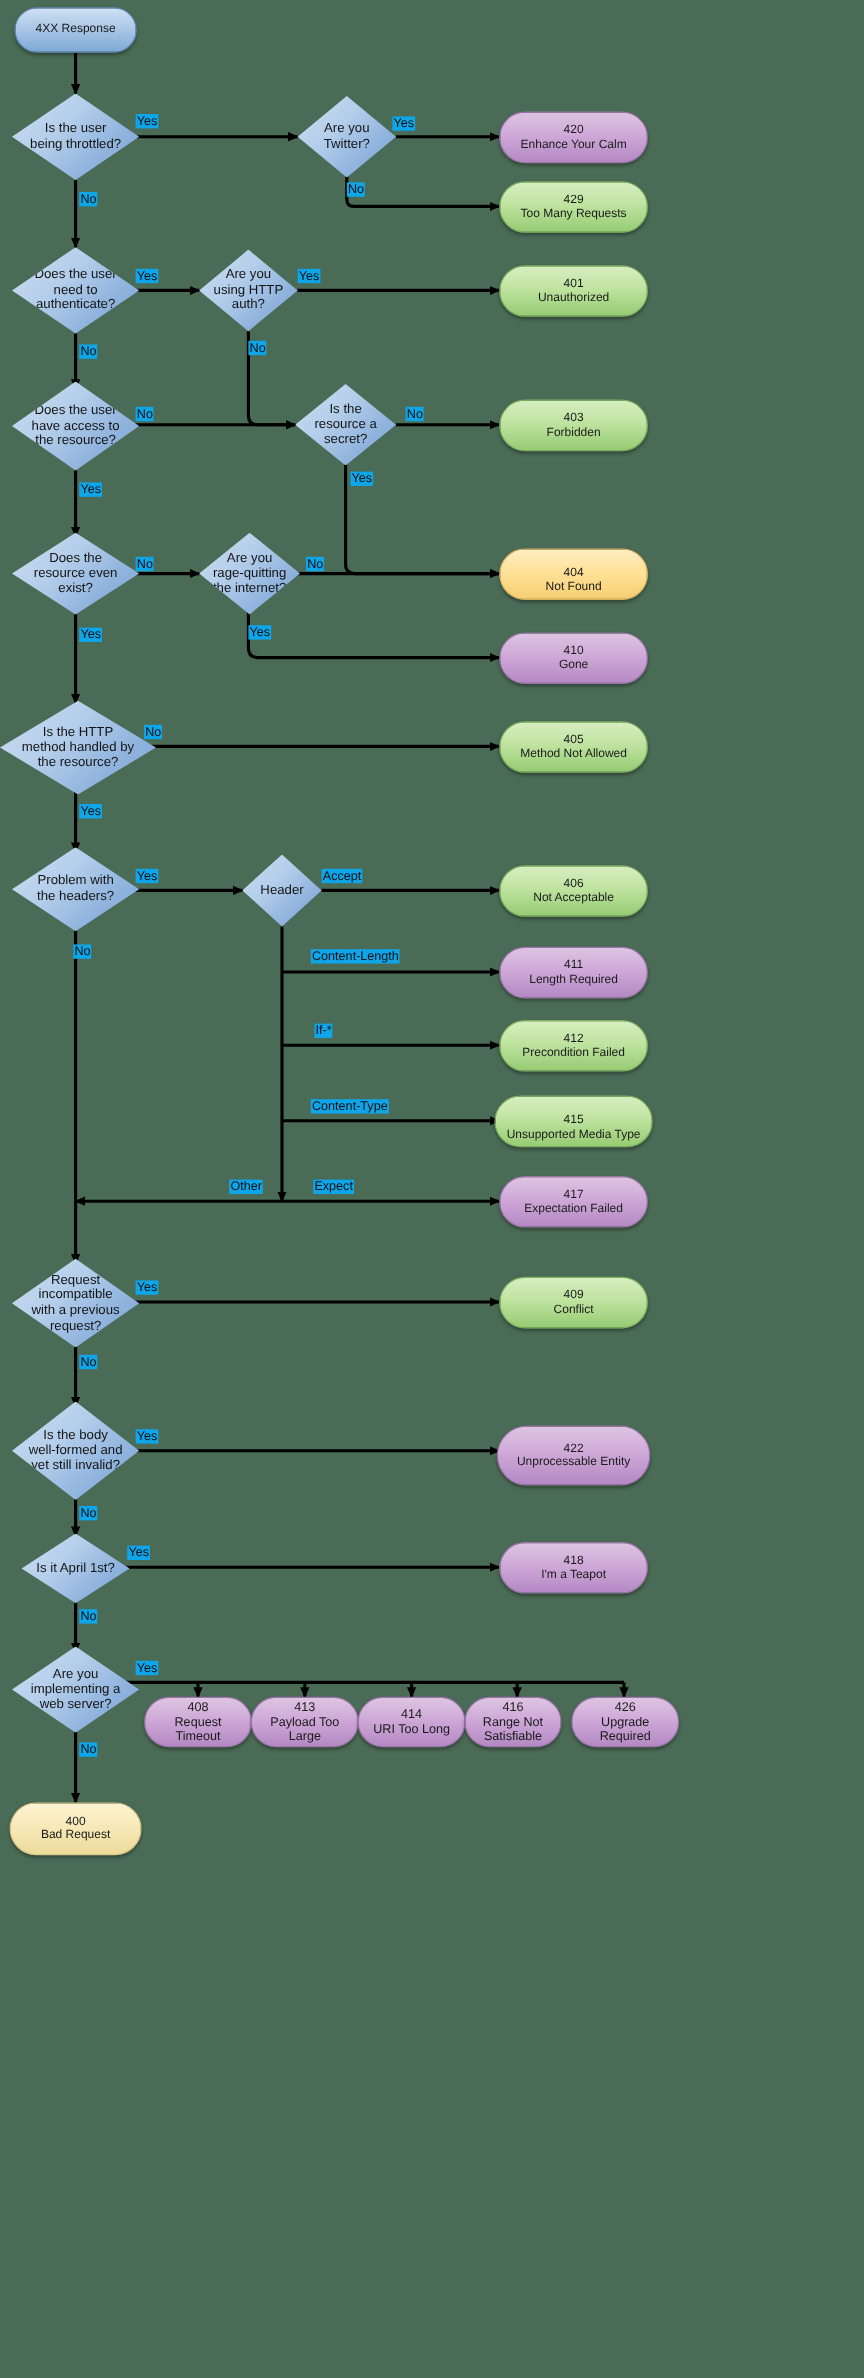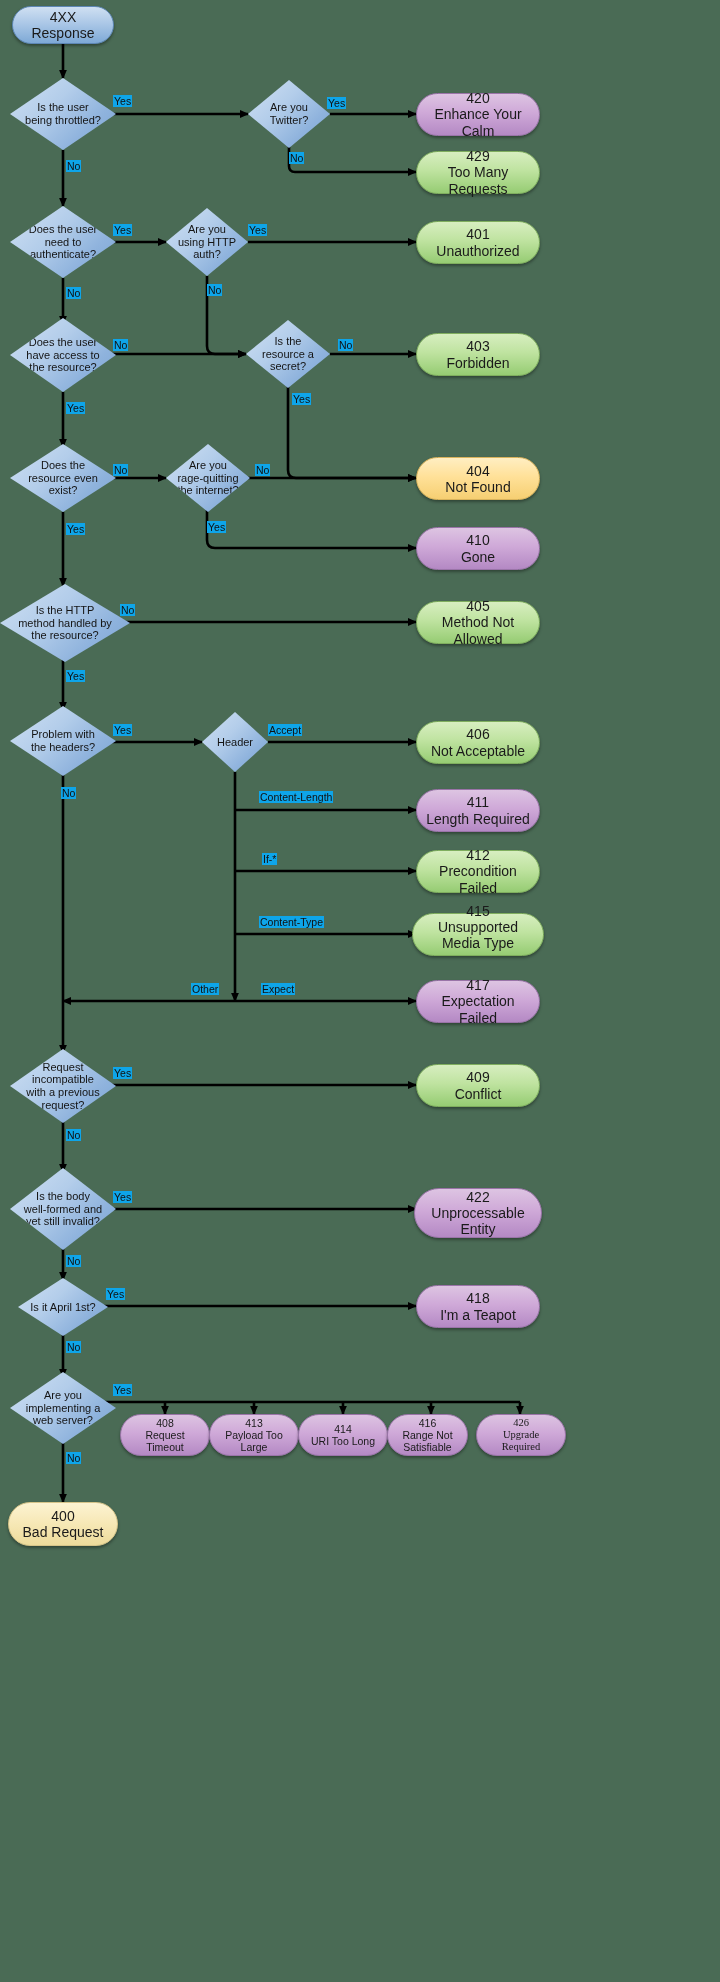--- a/index.html
+++ b/index.html
@@ -36,21 +36,21 @@
     justify-content: center;
     text-align: center;
     line-height: 1.15;
     color: #1a1a1a;
   }
   
   .term {
     border-radius: 999px;
     border: 1px solid rgba(0,0,0,.35);
     box-shadow: 0 2px 3px rgba(0,0,0,.35);
-    font-size: 14px;
+    font-size: 10px;
     padding: 4px 6px;
   }
   .term .lines { width: 100%; }
   .term .code { display:block; }
   .term .name { display:block; }
 
   .t-start {
     background: linear-gradient(180deg,#cfe0f2 0%,#a9c6e6 48%,#7ea9d6 100%);
     border-color:#5d87b5;
   }
@@ -383,21 +383,21 @@
     </span>
   </div>
 
   <div class="node term t-purple" style="left:387px; top:1414px; width:81px; height:42px; font-size:10.5px;">
     <span class="lines">
       <span class="code">416</span>
       <span class="name">Range Not Satisfiable</span>
     </span>
   </div>
 
-  <div class="node term t-purple" style="left:476px; top:1414px; width:90px; height:42px; font-size:10.5px;font-family:Liberation Serif, serif;">
+  <div class="node term t-purple" style="left:476px; top:1414px; width:90px; height:42px; font-size:10.5px;">
     <span class="lines">
       <span class="code">426</span>
       <span class="name">Upgrade Required</span>
     </span>
   </div>
 
   <div class="node term t-cream" style="left:8px; top:1502px; width:110px; height:44px;">
     <span class="lines">
       <span class="code">400</span>
       <span class="name">Bad Request</span>

